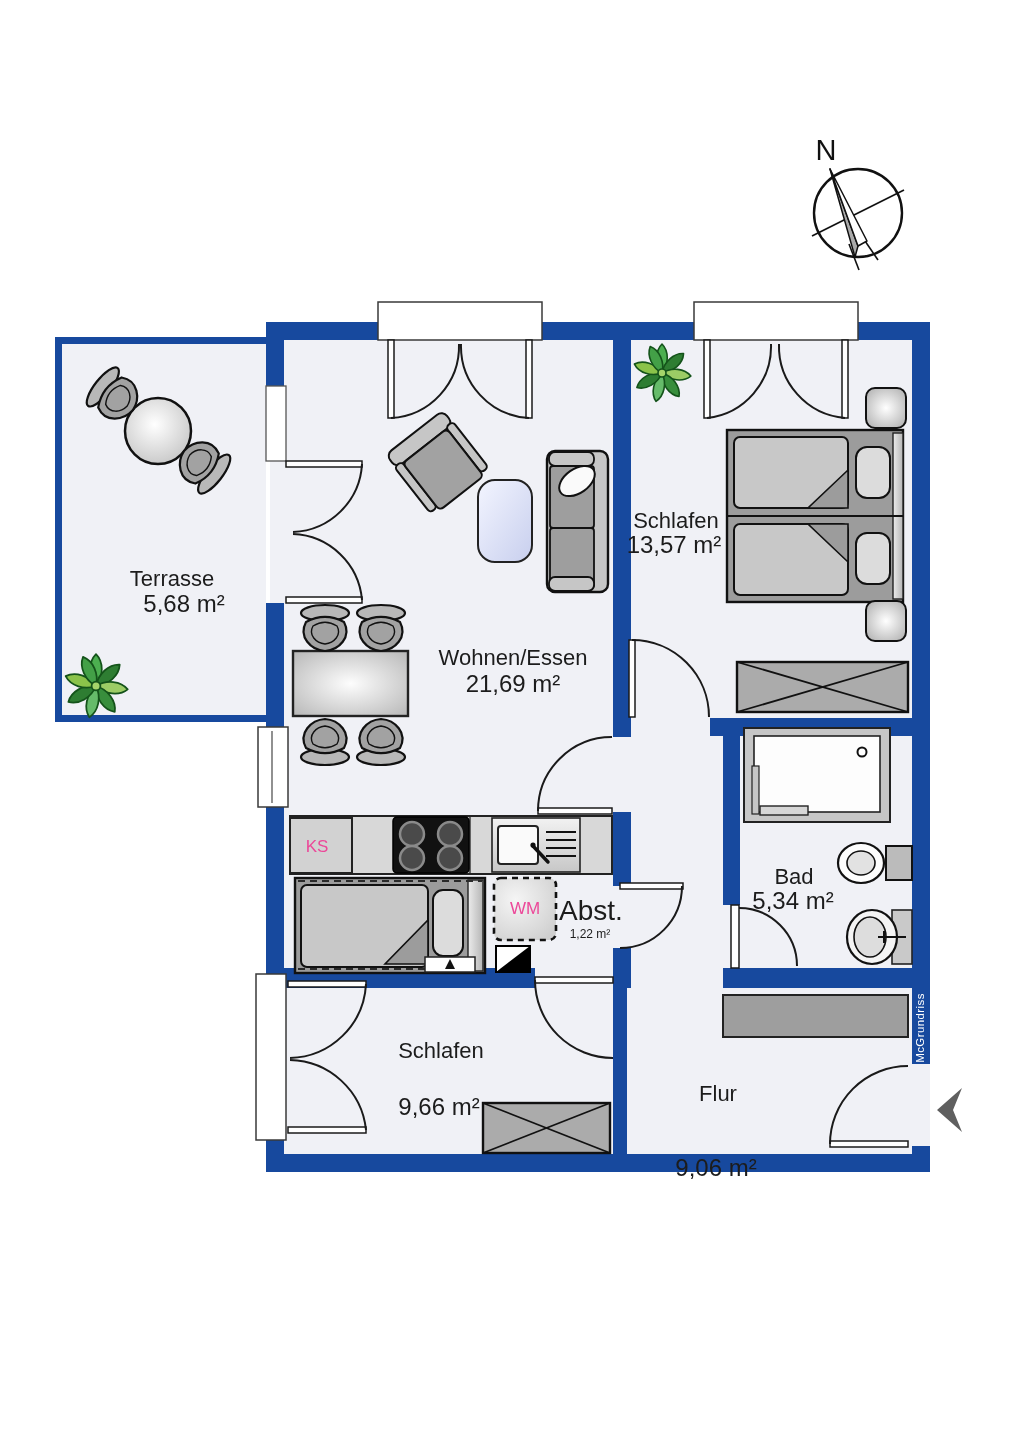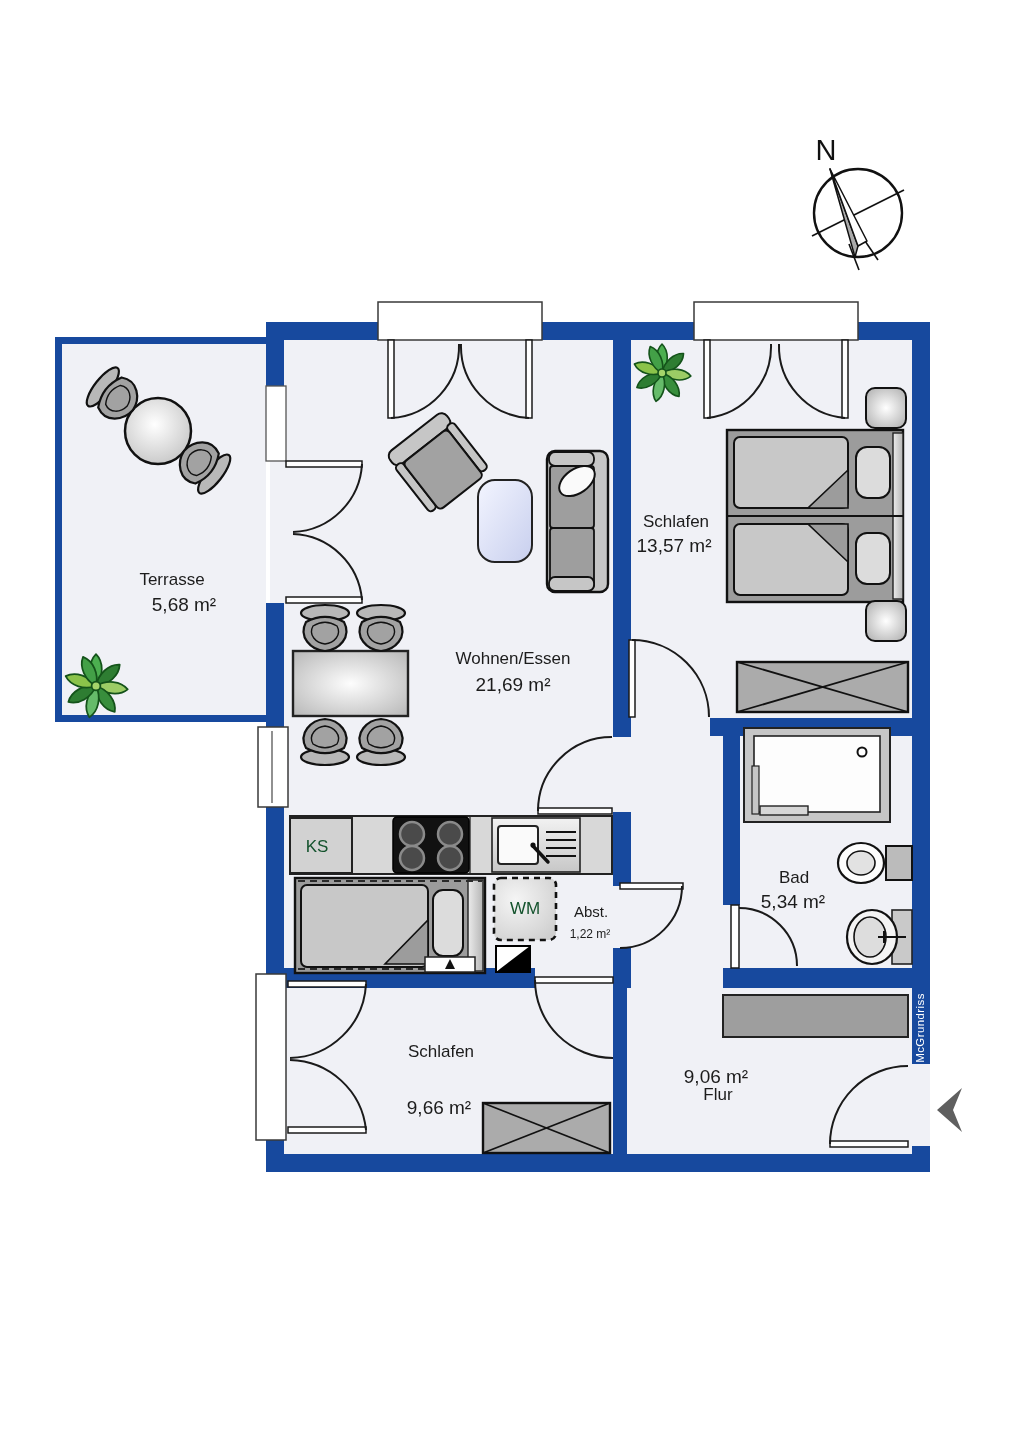--- a/index.html
+++ b/index.html
@@ -5,24 +5,24 @@
   html,body{margin:0;padding:0;background:#fff;}
   .canvas{
     position:relative;width:1018px;height:1440px;background:#ffffff;
     font-family:"Liberation Sans",sans-serif;overflow:hidden;
   }
   .plan-svg{position:absolute;left:0;top:0;}
   .lbl{
     position:absolute;transform:translate(-50%,-50%);
     color:#1c1c1c;white-space:nowrap;text-align:center;line-height:1;
   }
-  .room-name{font-size:17px;}
-  .room-area{font-size:19px;}
-  .small-lbl{font-size:17px;color:#14532d;}
-  .abst-name{font-size:15px;}
+  .room-name{font-size:22px;}
+  .room-area{font-size:24px;}
+  .small-lbl{font-size:17px;color:#ec4899;}
+  .abst-name{font-size:28px;}
   .abst-area{font-size:12px;}
   .compass-n{font-size:29px;color:#111;}
   .watermark{
     font-size:11.5px;color:#ffffff;
     transform:translate(-50%,-50%) rotate(-90deg);
     letter-spacing:0.4px;
   }
 </style>
 </head>
 <body>
@@ -351,21 +351,21 @@
 <div class="lbl room-name" style="left:794px;top:877px;text-align:center;">Bad</div>
 <div class="lbl room-area" style="left:793px;top:901px;">5,34 m²</div>
 
 <div class="lbl abst-name" style="left:591px;top:911px;">Abst.</div>
 <div class="lbl abst-area" style="left:590px;top:934px;">1,22 m²</div>
 
 <div class="lbl room-name" style="left:441px;top:1051px;">Schlafen</div>
 <div class="lbl room-area" style="left:439px;top:1075px;margin-top:32px;">9,66 m²</div>
 
 <div class="lbl room-name" style="left:718px;top:1086px;margin-top:8px;">Flur</div>
-<div class="lbl room-area" style="left:716px;top:1076px;text-align:center;">9,06 m²</div>
+<div class="lbl room-area" style="left:716px;top:1168px;text-align:center;">9,06 m²</div>
 
 <div class="lbl small-lbl" style="left:317px;top:846px;">KS</div>
 <div class="lbl small-lbl" style="left:525px;top:908px;">WM</div>
 
 <div class="lbl compass-n" style="left:826px;top:150px;">N</div>
 
 <div class="lbl watermark" style="left:921px;top:1028px;">McGrundriss</div>
 
 </div>
 

